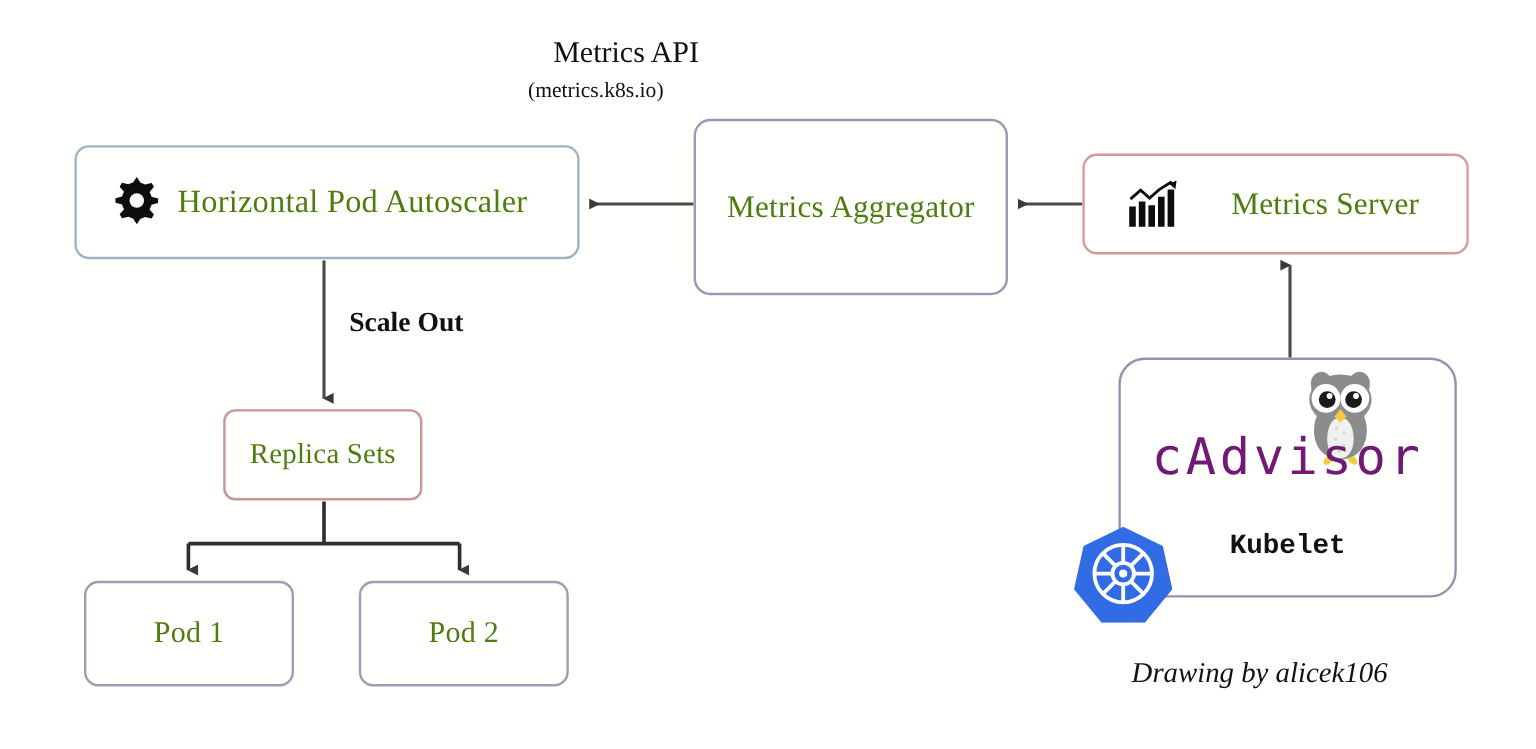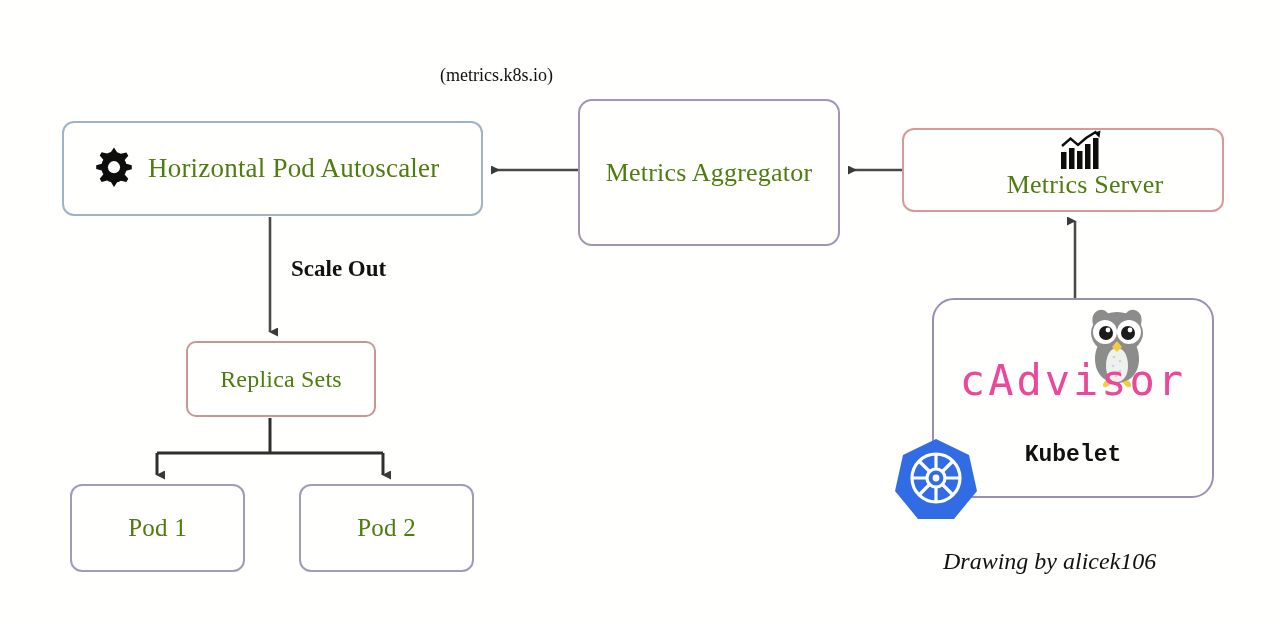--- a/index.html
+++ b/index.html
@@ -52,27 +52,26 @@
     border: 2px solid #a194b5;
     border-radius: 14px;
   }
   #aggregator-node .node-label { font-size: 26px; }
   
   #metrics-server-node {
     left: 902px; top: 128px; width: 322px; height: 84px;
     border: 2px solid #d79a9a;
     border-radius: 12px;
     justify-content: flex-start;
-    flex-direction: column;
   }
   #metrics-server-node .node-label { font-size: 26px; margin-left: 44px; }
   .chart-icon { width: 42px; height: 40px; margin-left: 36px; flex: none; }
   
   #replicasets-node {
-    left: 186px; top: 341px; width: 190px; height: 76px;
+    left: 186px; top: 341px; width: 166px; height: 76px;
     border: 2px solid #c99696;
     border-radius: 10px;
   }
   #replicasets-node .node-label { font-size: 24px; }
   
   #pod1-node {
     left: 70px; top: 484px; width: 175px; height: 88px;
     border: 2px solid #a39bb5;
     border-radius: 12px;
     align-items: center;
@@ -91,21 +90,21 @@
     display: block;
   }
   #cadvisor-wordmark {
     position: absolute;
     left: 0; right: 0;
     top: 56px;
     text-align: center;
     font-family: "DejaVu Sans Mono", "Liberation Mono", monospace;
     font-size: 42px;
     letter-spacing: 3px;
-    color: #ec4899;
+    color: #701a75;
     white-space: nowrap;
   }
   #kubelet-label {
     position: absolute;
     left: 0; right: 0;
     top: 142px;
     text-align: center;
     font-family: Liberation Mono, monospace;
     font-size: 23px;
     font-weight: bold;
@@ -157,20 +156,21 @@
 
     <line x1="1075" y1="298" x2="1075" y2="221" stroke="#4a4a4a" stroke-width="2.6" marker-end="url(#arrow-up)"></line>
 
     <line x1="270" y1="217" x2="270" y2="332" stroke="#4a4a4a" stroke-width="2.6" marker-end="url(#arrow-down)"></line>
 
     <path d="M270,418 L270,453 M157,453 L383,453" stroke="#2e2e2e" stroke-width="3" fill="none"></path>
     <line x1="157" y1="453" x2="157" y2="475" stroke="#2e2e2e" stroke-width="3" marker-end="url(#arrow-down)"></line>
     <line x1="383" y1="453" x2="383" y2="475" stroke="#2e2e2e" stroke-width="3" marker-end="url(#arrow-down)"></line>
   </svg>
 
+  <div class="float-text" id="metrics-api-line1">Metrics API</div>
   <div class="float-text" id="metrics-api-line2">(metrics.k8s.io)</div>
 
   <div class="node" id="hpa-node">
     <svg class="gear-icon" viewBox="0 0 48 48">
       <path fill="#0d0d0d" d="M24 0.5l3.4 5.2a19 19 0 0 1 4.1 1.7l6-1.5 2.1 3.6-4 4.7c.8 1.3 1.4 2.7 1.8 4.2l6 1.6v4.2l-6 1.6a18 18 0 0 1-1.8 4.2l4 4.7-2.1 3.6-6-1.5a19 19 0 0 1-4.1 1.7L24 43.5l-3.4-5.2a19 19 0 0 1-4.1-1.7l-6 1.5-2.1-3.6 4-4.7a18 18 0 0 1-1.8-4.2l-6-1.6v-4.2l6-1.6c.4-1.5 1-2.9 1.8-4.2l-4-4.7 2.1-3.6 6 1.5a19 19 0 0 1 4.1-1.7z"></path>
       <circle cx="24" cy="22" r="6.6" fill="#fffffd"></circle>
     </svg>
     <span class="node-label">Horizontal Pod Autoscaler</span>
   </div>
 

